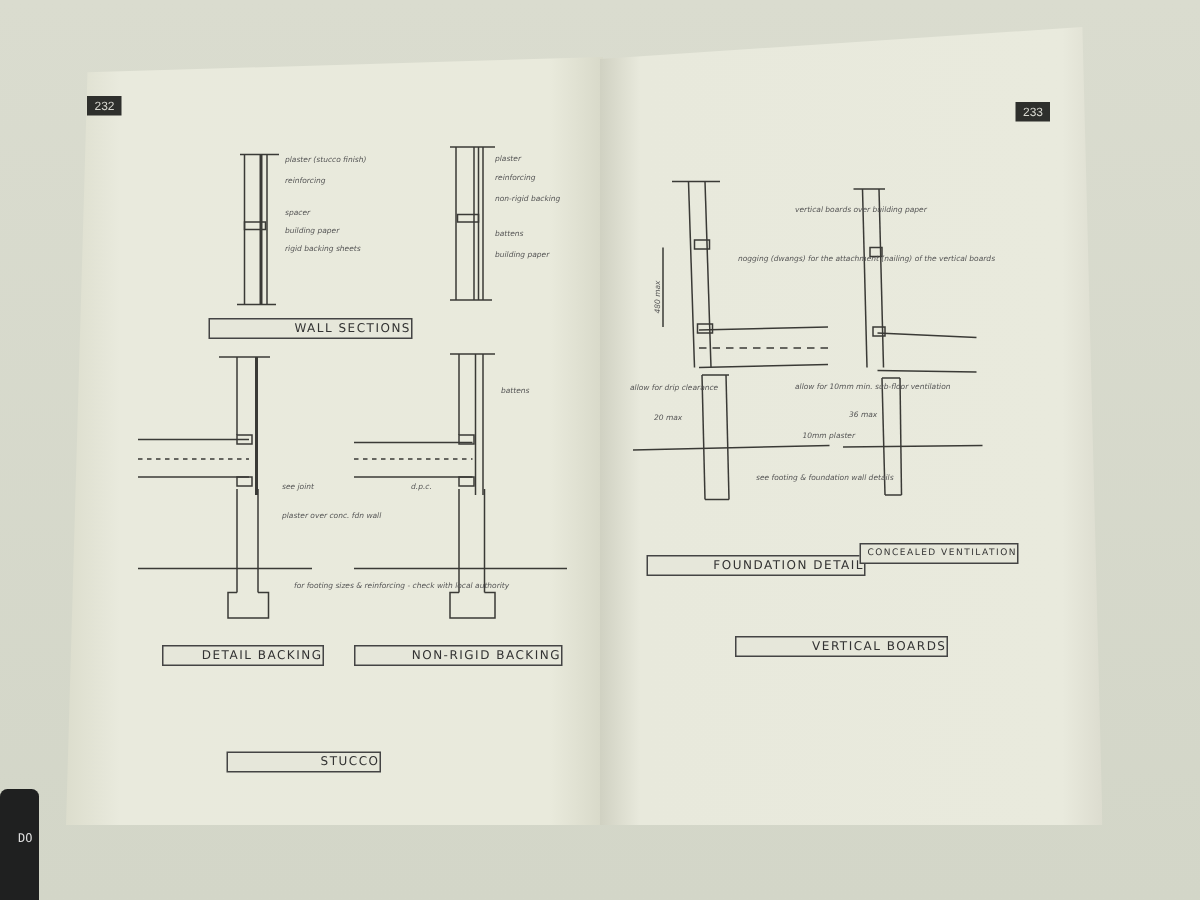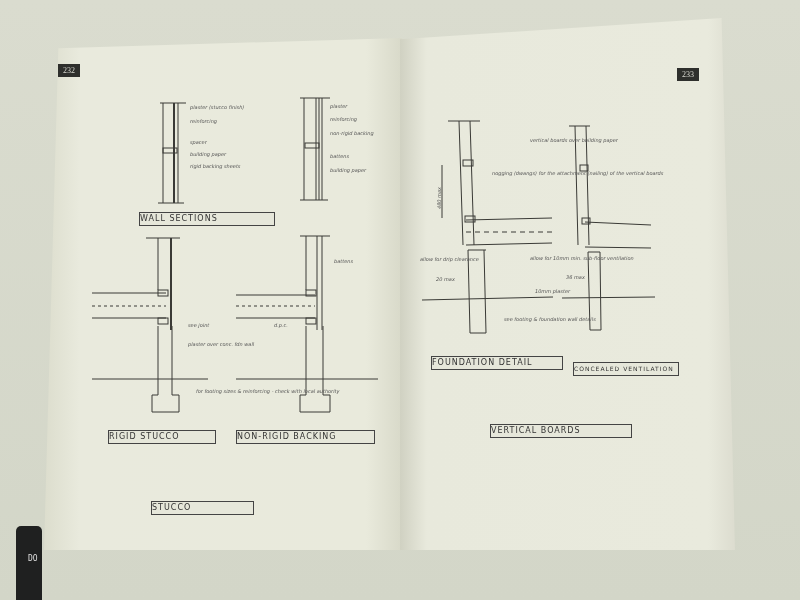--- a/index.html
+++ b/index.html
@@ -1,25 +1,25 @@
 <!DOCTYPE html>
 <html><head>
 <meta charset="utf-8">
 <style>
   html,body{margin:0;padding:0;}
   body{width:800px;height:600px;overflow:hidden;background:#d9dbcf;position:relative;font-family:"DejaVu Sans",sans-serif;}
   .table{position:absolute;inset:0;background:linear-gradient(180deg,#dadccf 0%,#d3d6c8 100%);}
   .page{position:absolute;background:#e8e9dc;}
   .left{left:44px;top:38px;width:358px;height:512px;background:linear-gradient(90deg,#dcddcd 0%,#e9eadd 10%,#e9eadc 90%,#d8d9c9 100%);clip-path:polygon(4% 2%,100% 0,100% 100%,0 100%);}
   .right{left:400px;top:18px;width:335px;height:532px;background:linear-gradient(90deg,#d0d1c2 0%,#e8e9dc 8%,#e9eadd 92%,#dcdccf 100%);clip-path:polygon(0 4%,96% 0,100% 100%,0 100%);}
-  .pnum{position:absolute;background:#2e2f2c;color:#d8d8d0;font-size:8px;padding:2px 5px;font-family:Liberation Serif, serif;}
-  .label{position:absolute;border:1px solid #444;background:#e6e7da;color:#333;font-size:8px;letter-spacing:1px;text-align:left;font-family:"DejaVu Sans",sans-serif;line-height:12px;}
+  .pnum{position:absolute;background:#2e2f2c;color:#d8d8d0;font-size:8px;padding:2px 5px;font-family:Liberation Sans, sans-serif;}
+  .label{position:absolute;border:1px solid #444;background:#e6e7da;color:#333;font-size:8px;letter-spacing:1px;text-align:right;font-family:"DejaVu Sans",sans-serif;line-height:12px;}
   .note{position:absolute;font-size:5px;color:#555;font-style:italic;white-space:nowrap;}
   svg{position:absolute;left:0;top:0;}
-  .battery{position:absolute;left:16px;top:526px;width:26px;height:74px;background:#1f2020;border-radius:5px 5px 0 0;}
+  .battery{position:absolute;left:0;top:526px;width:26px;height:74px;background:#1f2020;border-radius:5px 5px 0 0;}
   .battery span{position:absolute;left:12px;top:28px;color:#ddd;font-size:8px;font-family:"DejaVu Sans Mono",monospace;}
 </style>
 </head>
 <body>
 
 <div class="table"></div>
 
 <div class="page left"></div>
 <div class="page right"></div>
 
@@ -128,22 +128,22 @@
 <div class="note" style="left:420px;top:256px;">allow for drip clearance</div>
 <div class="note" style="left:436px;top:276px;">20 max</div>
 <div class="note" style="left:504px;top:316px;">see footing &amp; foundation wall details</div>
 <div class="note" style="left:428px;top:195px;transform:rotate(-90deg);">480 max</div>
 <div class="note" style="left:530px;top:137px;">vertical boards over building paper</div>
 <div class="note" style="left:530px;top:255px;">allow for 10mm min. sub-floor ventilation</div>
 <div class="note" style="left:566px;top:274px;">36 max</div>
 <div class="note" style="left:535px;top:288px;">10mm plaster</div>
 
 <div class="label" style="left:139px;top:212px;width:134px;">WALL SECTIONS</div>
-<div class="label" style="left:108px;top:430px;width:106px;">RIGID STUCCO</div>
+<div class="label" style="left:108px;top:430px;width:106px;">DETAIL BACKING</div>
 <div class="label" style="left:236px;top:430px;width:137px;">NON-RIGID BACKING</div>
 <div class="label" style="left:151px;top:453px;width:101px;margin-top:48px;">STUCCO</div>
-<div class="label" style="left:431px;top:356px;width:130px;">FOUNDATION DETAIL</div>
+<div class="label" style="left:431px;top:370px;width:130px;padding-left:14px;">FOUNDATION DETAIL</div>
 <div class="label" style="left:573px;top:362px;width:104px;font-size:6px;">CONCEALED VENTILATION</div>
 <div class="label" style="left:490px;top:406px;width:140px;margin-top:18px;">VERTICAL BOARDS</div>
 
 <div class="battery">
     <span>DO</span>
   </div>
 
 </body></html>

